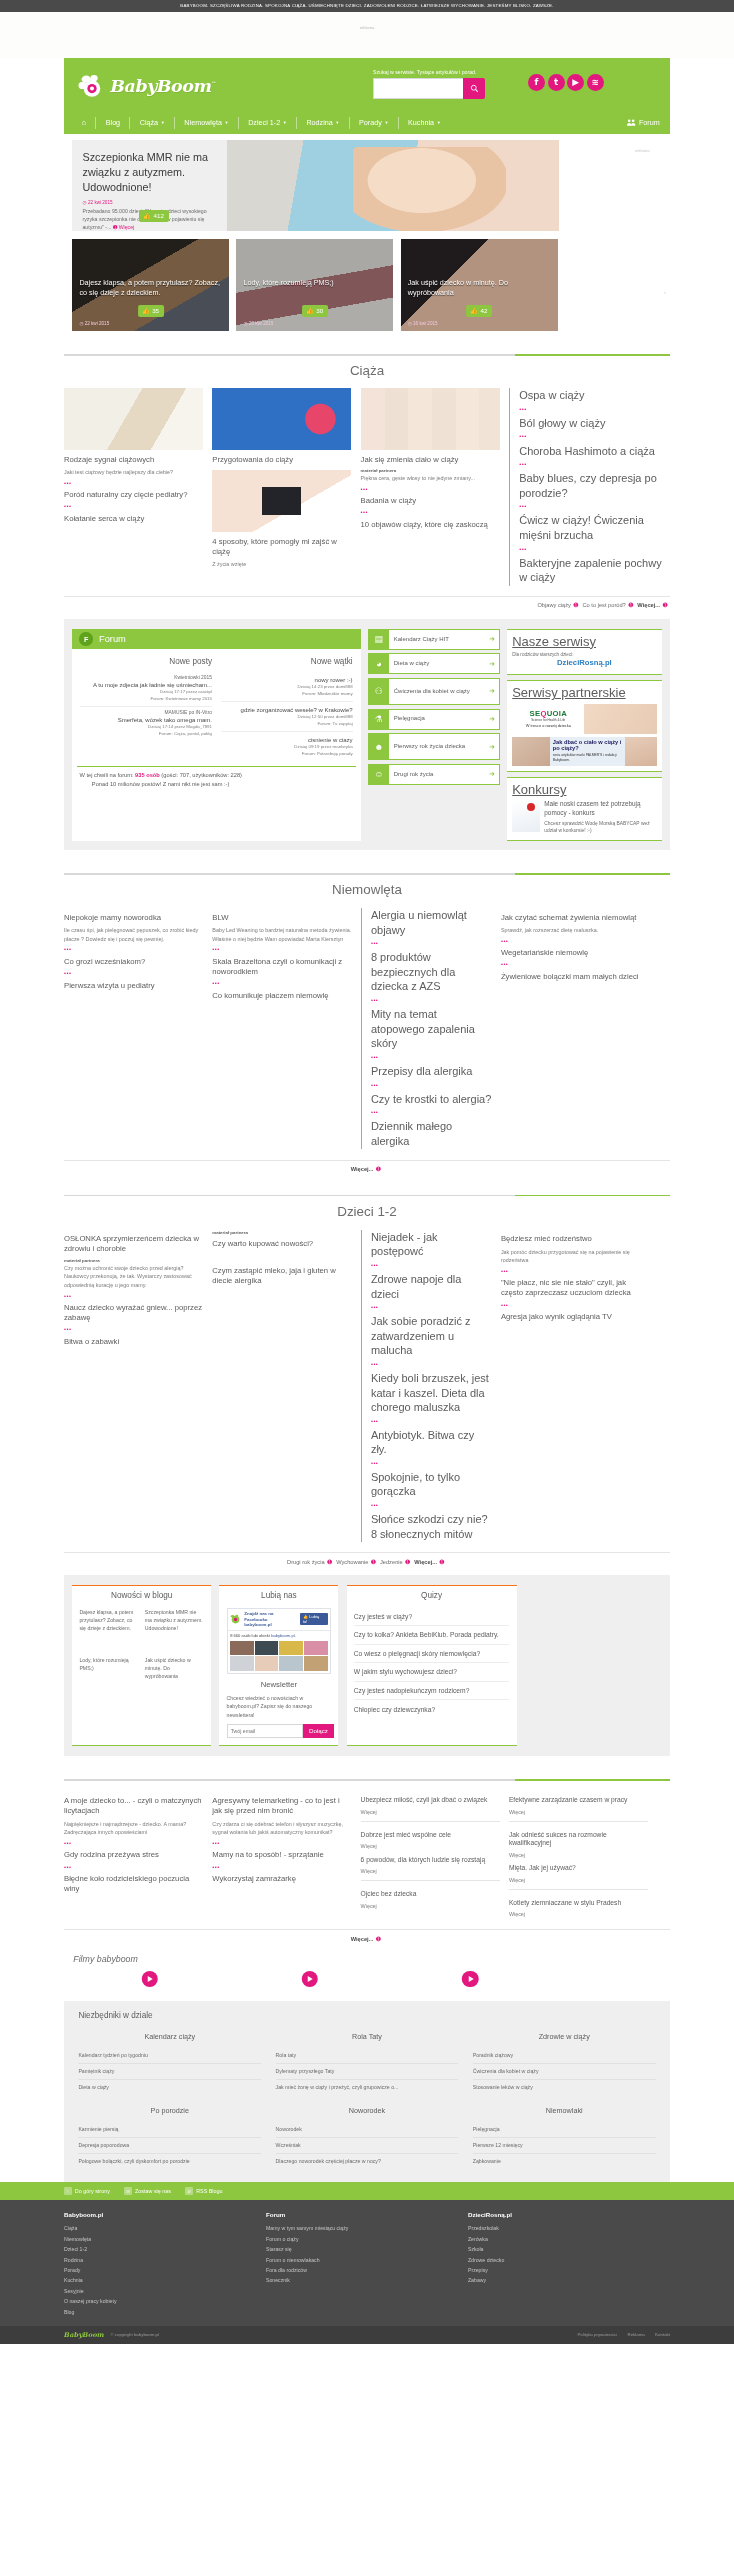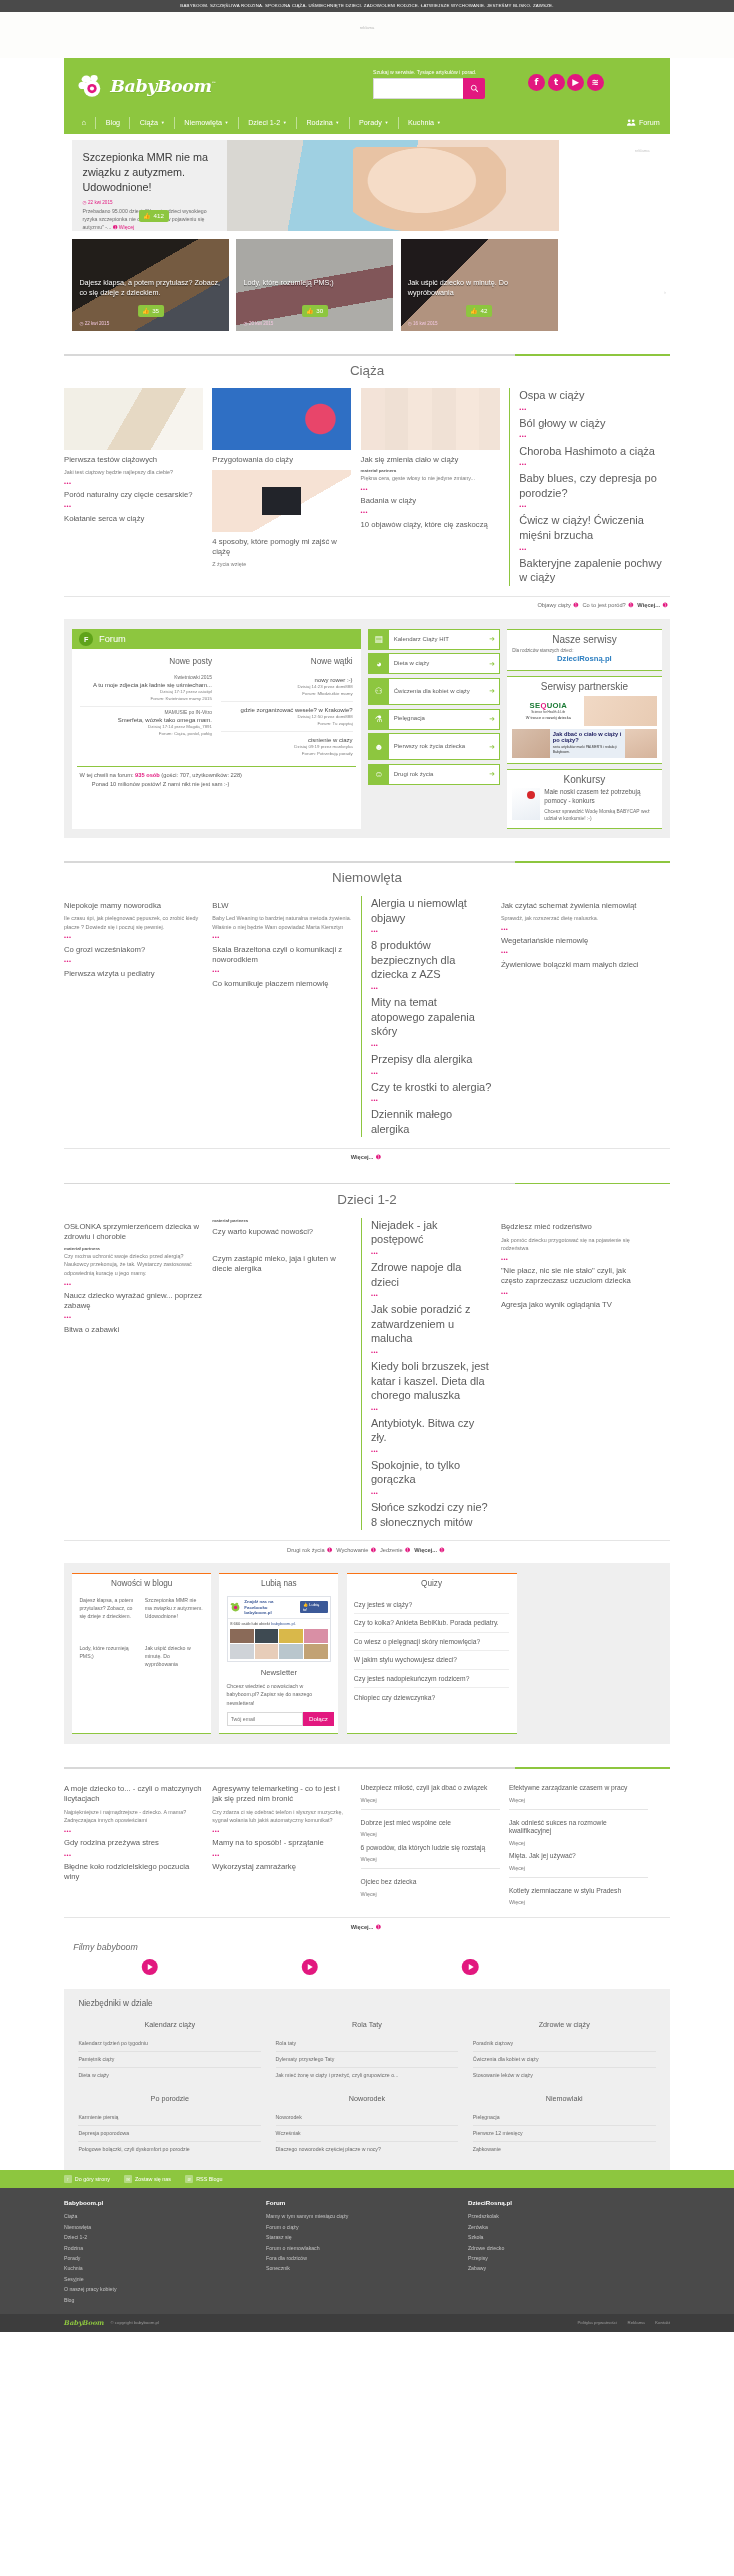--- a/index.html
+++ b/index.html
@@ -199,21 +199,21 @@
   }
   .tile-ico {
     width: 19.6px; height: 100%; background: #8dc63f; color: #fff;
     display: flex; align-items: center; justify-content: center; font-size: 8.8px; flex:none;
   }
   .tile-lb { flex: 1; padding: 0 3.1px 0 5.2px; font-size: 6px; color: #5c5c5c; line-height:1.2; }
   .tile-go { color: #8dc63f; font-size: 6.7px; padding-right: 4.1px; }
 
   .aside { width: 155px; display: flex; flex-direction: column; gap: 5.2px; }
   .aside-box { background: #fff; border-top: 1px solid #8dc63f; border-bottom: 1px solid #8dc63f; padding: 4.1px 5.2px 5.2px; }
-  .aside-h { text-align: center; font-size: 10px; color: #5c5c5c; font-weight: normal; margin-bottom: 3.1px; }
+  .aside-h { font-size: 13px; color: #5c5c5c; font-weight: normal; margin-bottom: 3.1px; text-decoration: underline; }
   .aside-sub { font-size: 4.6px; color: #6b6b6b; }
   .dzieci-logo { color: #2d7fc1; font-weight: bold; font-size: 7.7px; text-align: center; padding: 1.5px 0; }
   .banner-seq { display: flex; height: 30px; margin-top: 2.1px; }
   .seq-l { width: 50%; background: #fff; display:flex; flex-direction:column; align-items:center; justify-content:center; }
   .seq-word { font-weight: bold; font-size: 7.7px; color: #1a7a34; letter-spacing:0.3px; }
   .seq-word i{ color:#e2187f; font-style:normal; }
   .seq-tag { font-size: 3.1px; color: #444; }
   .seq-cap { font-size: 3.9px; color:#333; margin-top:1.5px; }
   .seq-r { width: 50%; background: linear-gradient(120deg,#f1d9c5,#e8cbb3); }
   .banner-palmer { height: 29px; margin-top: 3.1px; background: #e8eef5; display: flex; }
@@ -443,24 +443,24 @@
       <div class="sec-rule-grey"></div>
       <div class="sec-rule-green"></div>
     </div>
     <div class="sec-title-wrap">
         <h2 class="sec-title" style="text-align:center">Ciąża</h2>
       </div>
 
     <div class="ciaza">
       <div class="col-a">
         <div class="thumb t-test"></div>
-        <div class="art-title">Pierwsza testów ciążowych</div>
+        <div class="art-title">Rodzaje sygnał ciążowych</div>
         <div class="art-lead">Jaki test ciążowy będzie najlepszy dla ciebie?</div>
         <div class="dots">•••</div>
-        <div class="art-title">Poród naturalny czy cięcie cesarskie?</div>
+        <div class="art-title">Poród naturalny czy cięcie pediatry?</div>
         <div class="dots">•••</div>
         <div class="art-title">Kołatanie serca w ciąży</div>
       </div>
       <div class="col-b">
         <div class="thumb t-sperm"></div>
         <div class="art-title">Przygotowania do ciąży</div>
         <div class="thumb t-belly" style="margin-top:5.2px"></div>
         <div class="art-title">4 sposoby, które pomogły mi zajść w ciążę</div>
         <div class="art-lead">Z życia wzięte</div>
       </div>

